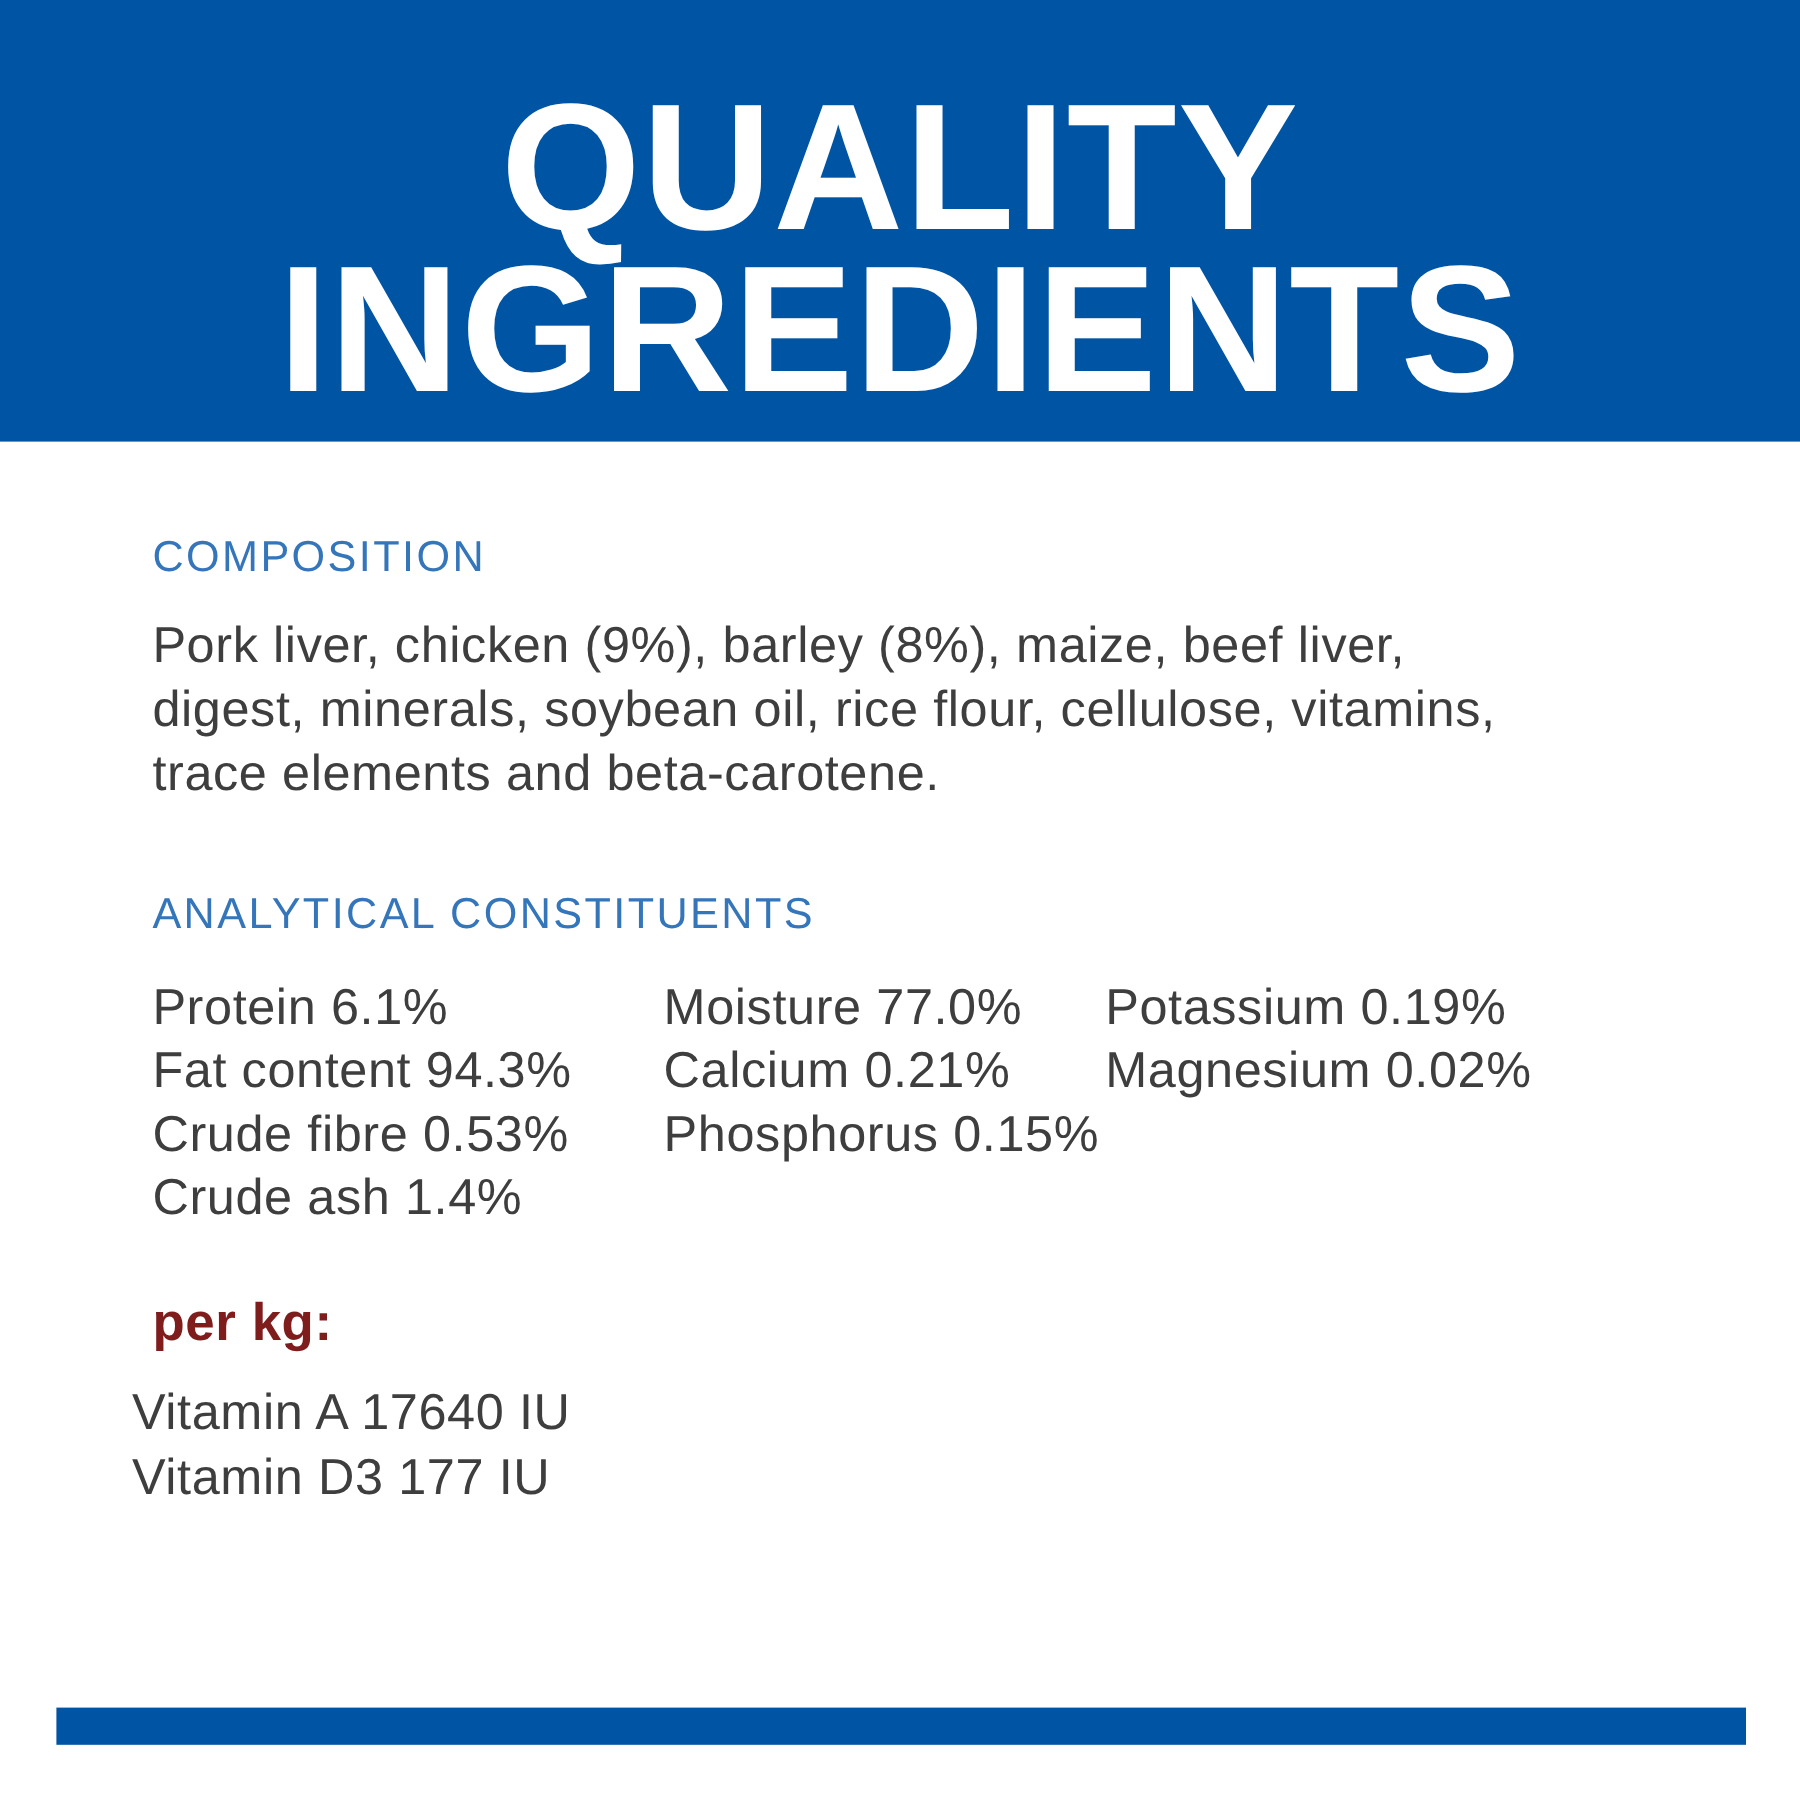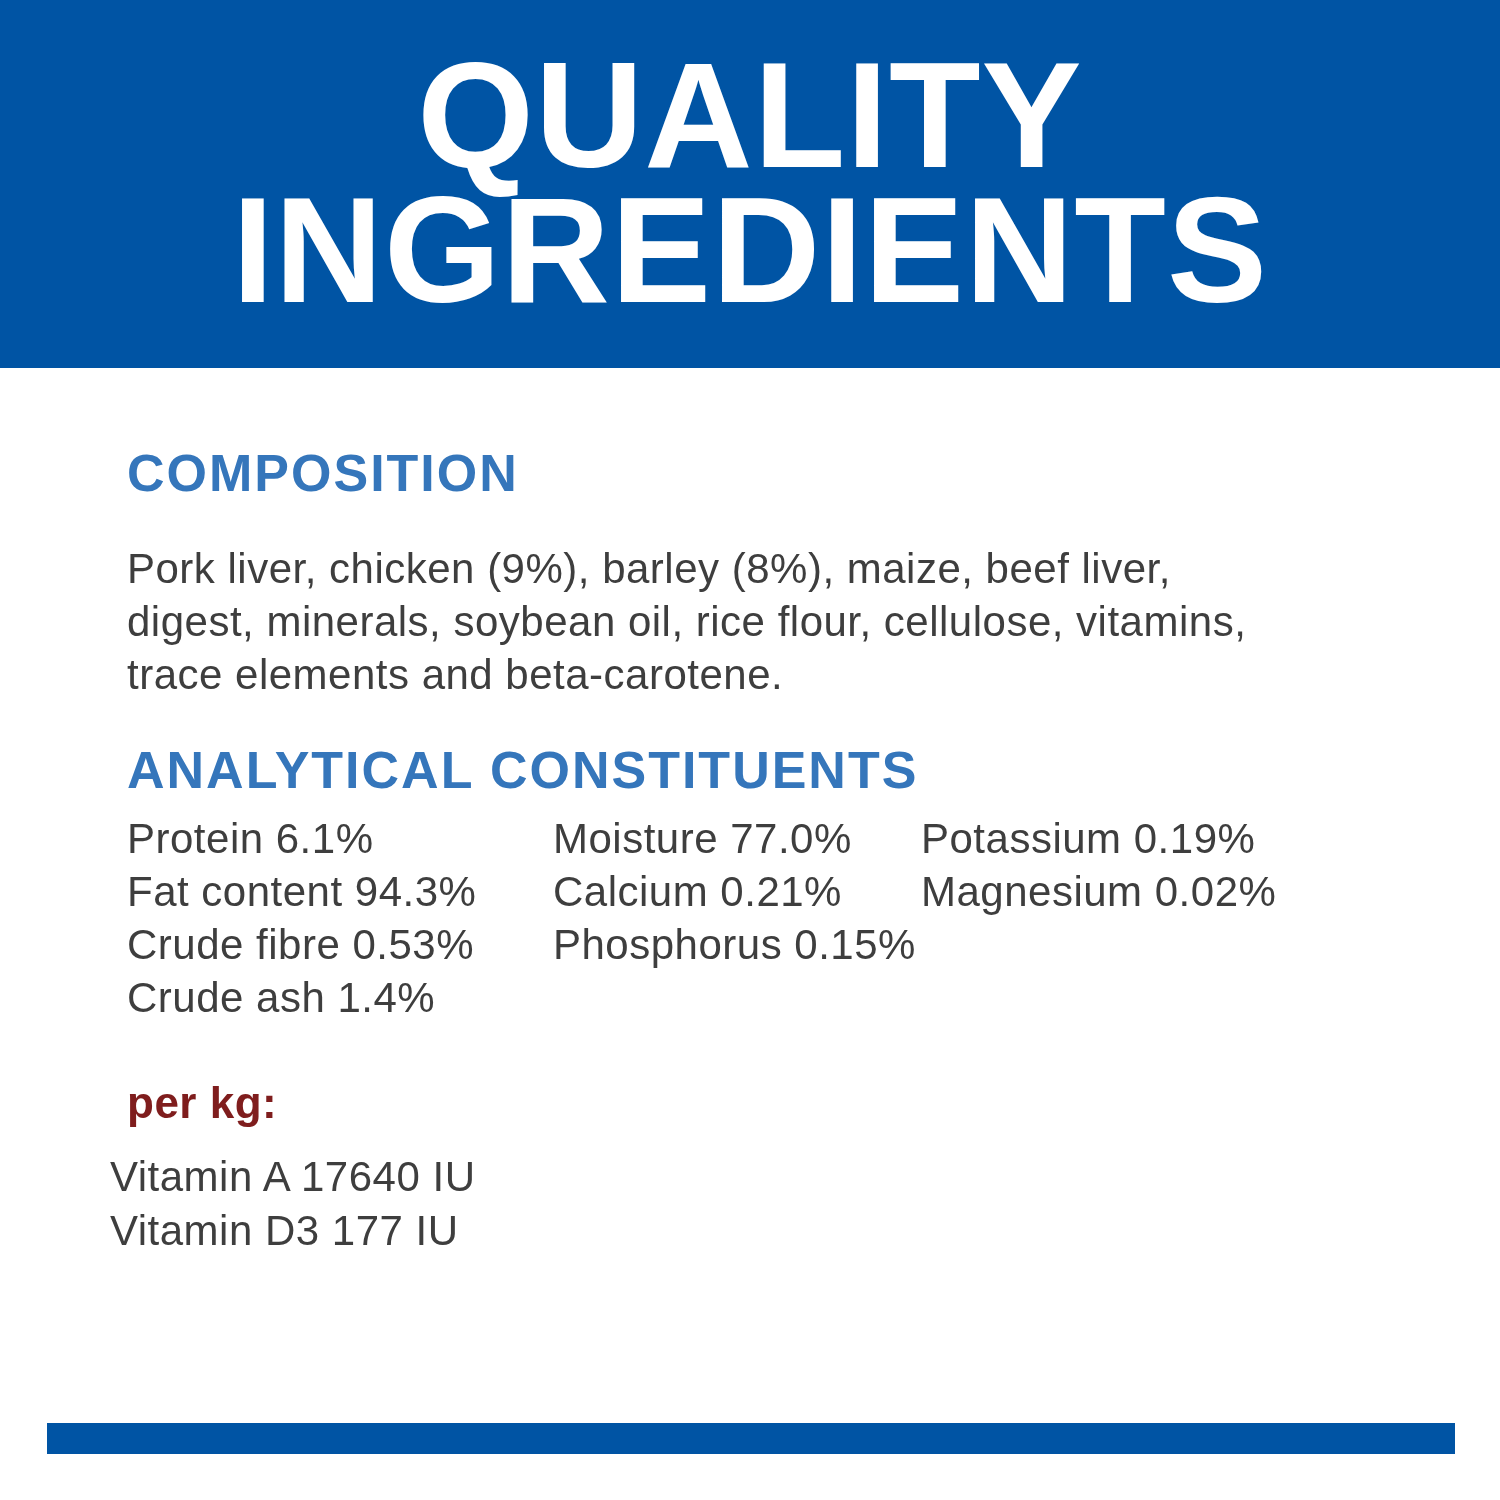--- a/index.html
+++ b/index.html
@@ -12,52 +12,51 @@
   }
   .page { position: absolute; inset: 0; background: #ffffff; }
 
   
   .banner {
     position: absolute; left: 0; top: 0;
     width: 1500px; height: 368px;
     background: #0054a4;
   }
   .banner-title {
-    padding-top: 48px;
+    padding-top: 72px;
     text-align: center;
     color: #ffffff;
     font-weight: bold;
     font-size: 150px;
     line-height: 135px;
     letter-spacing: 1px;
   }
 
   
   .section-heading {
     position: absolute; left: 127px;
     color: #3576bb;
-    font-weight: bold;
-    font-size: 52px;
+    font-weight: normal;
+    font-size: 36px;
     letter-spacing: 2px;
     white-space: nowrap;
   }
   .heading-composition { top: 443px; }
   .heading-analytical  { top: 740px; }
 
   
   .body-text {
     color: #3e3e3e;
     font-size: 42px;
     line-height: 53px;
     letter-spacing: 0.5px;
   }
   .composition-body {
     position: absolute; left: 127px; top: 511px;
     width: 1320px;
-    margin-top: 31px;
   }
   .composition-body div { white-space: nowrap; }
 
   
   .analytical-grid {
     position: absolute; left: 127px; top: 812px;
     width: 1330px; height: 230px;
   }
   .analytical-col { position: absolute; top: 0; white-space: nowrap; }
   .col-0 { left: 0; }

